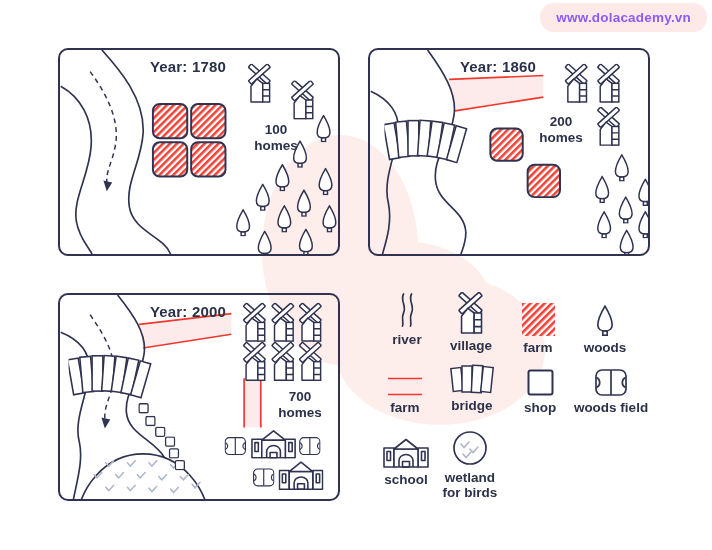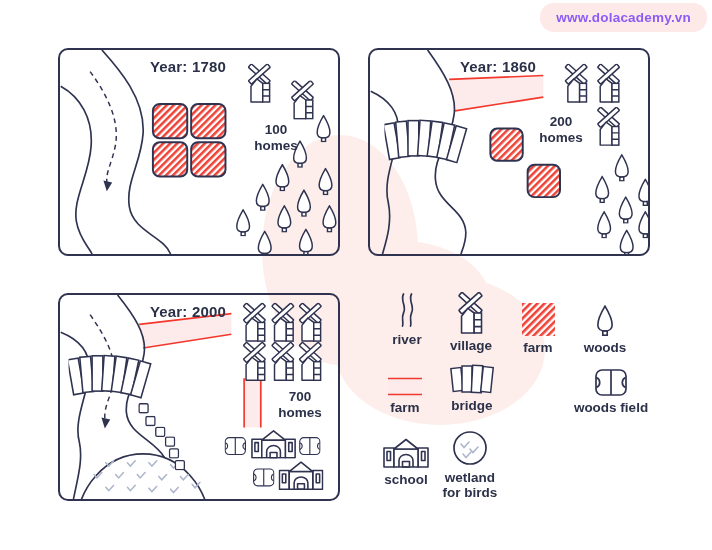--- a/index.html
+++ b/index.html
@@ -311,20 +311,28 @@
 
   <div class="legend-item row2 li-w" style="left:437px;top:364px;">
     <div class="icon-box">
         <svg width="44" height="30" viewBox="0 0 44 30">
       <use href="#bridge4" width="44" height="30"></use>
         </svg>
       </div>
     <div class="legend-label">bridge</div>
   </div>
 
+  <div class="legend-item row2 li-w" style="left:505px;top:366px;">
+    <div class="icon-box">
+        <svg width="27" height="27" viewBox="0 0 27 27">
+      <rect x="1.5" y="1.5" width="24" height="24" rx="2" fill="#fff" stroke="#2f3350" stroke-width="2"></rect>
+        </svg>
+      </div>
+    <div class="legend-label">shop</div>
+  </div>
 
   <div class="legend-item row2" style="left:565px;top:366px;width:92px;">
     <div class="icon-box">
         <svg width="32" height="27" viewBox="0 0 32 27">
       <use href="#sportsfield" width="32" height="27"></use>
         </svg>
       </div>
     <div class="legend-label">woods field</div>
   </div>
 

